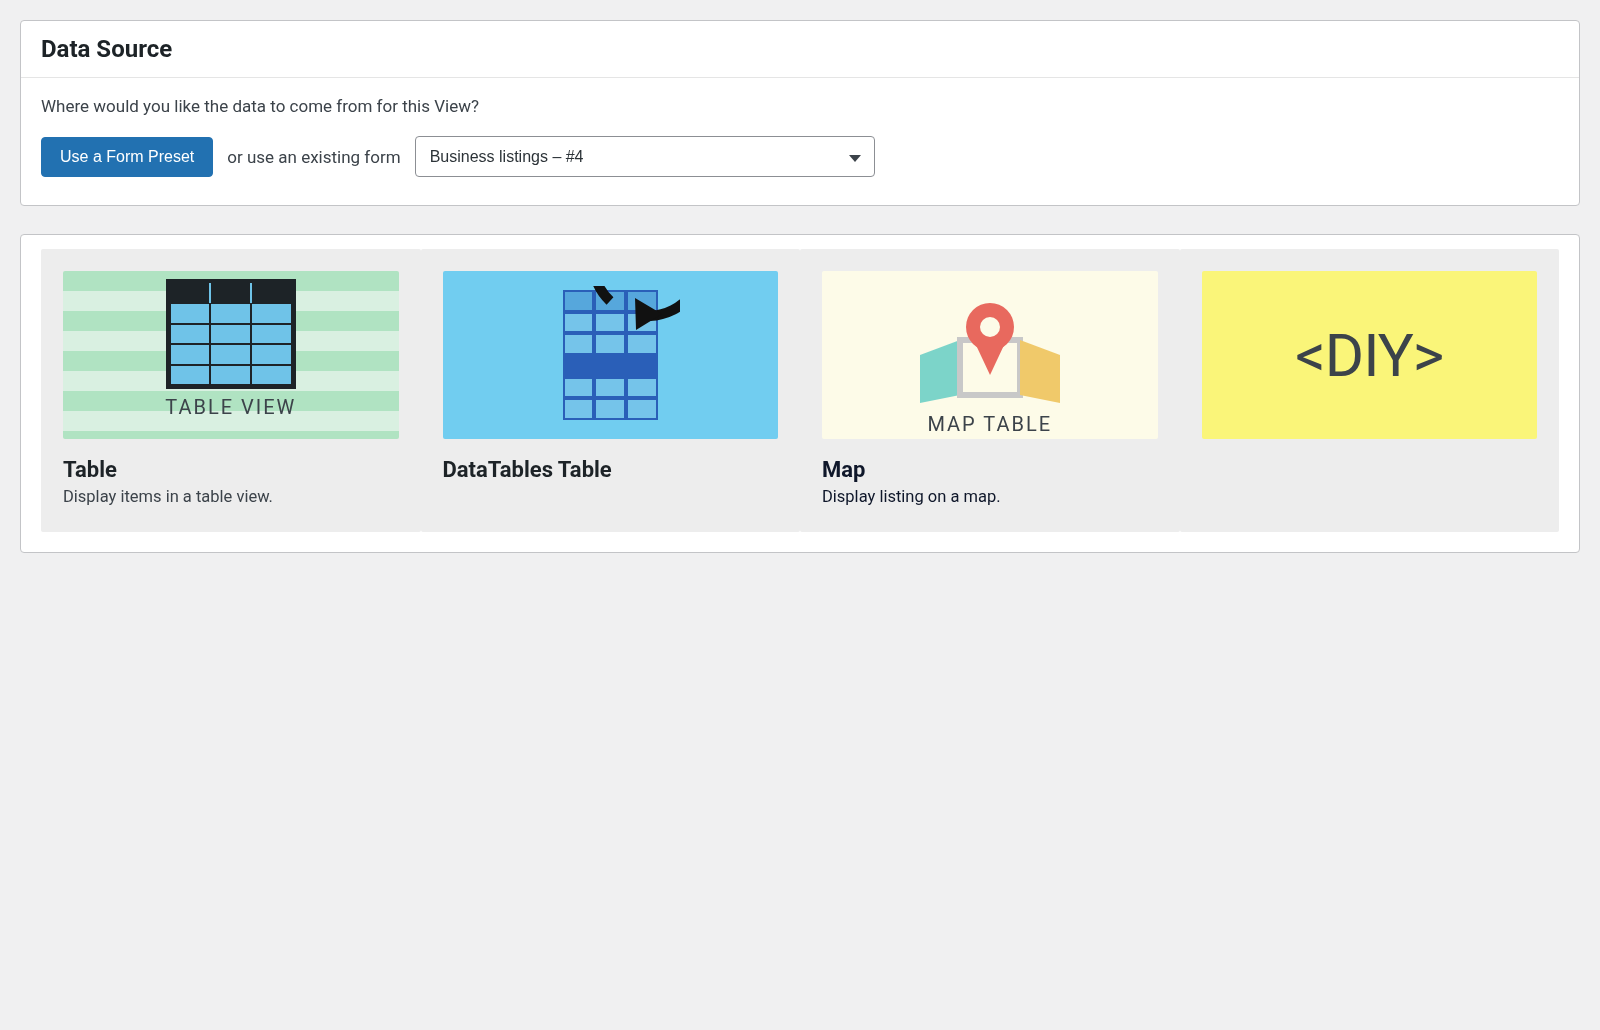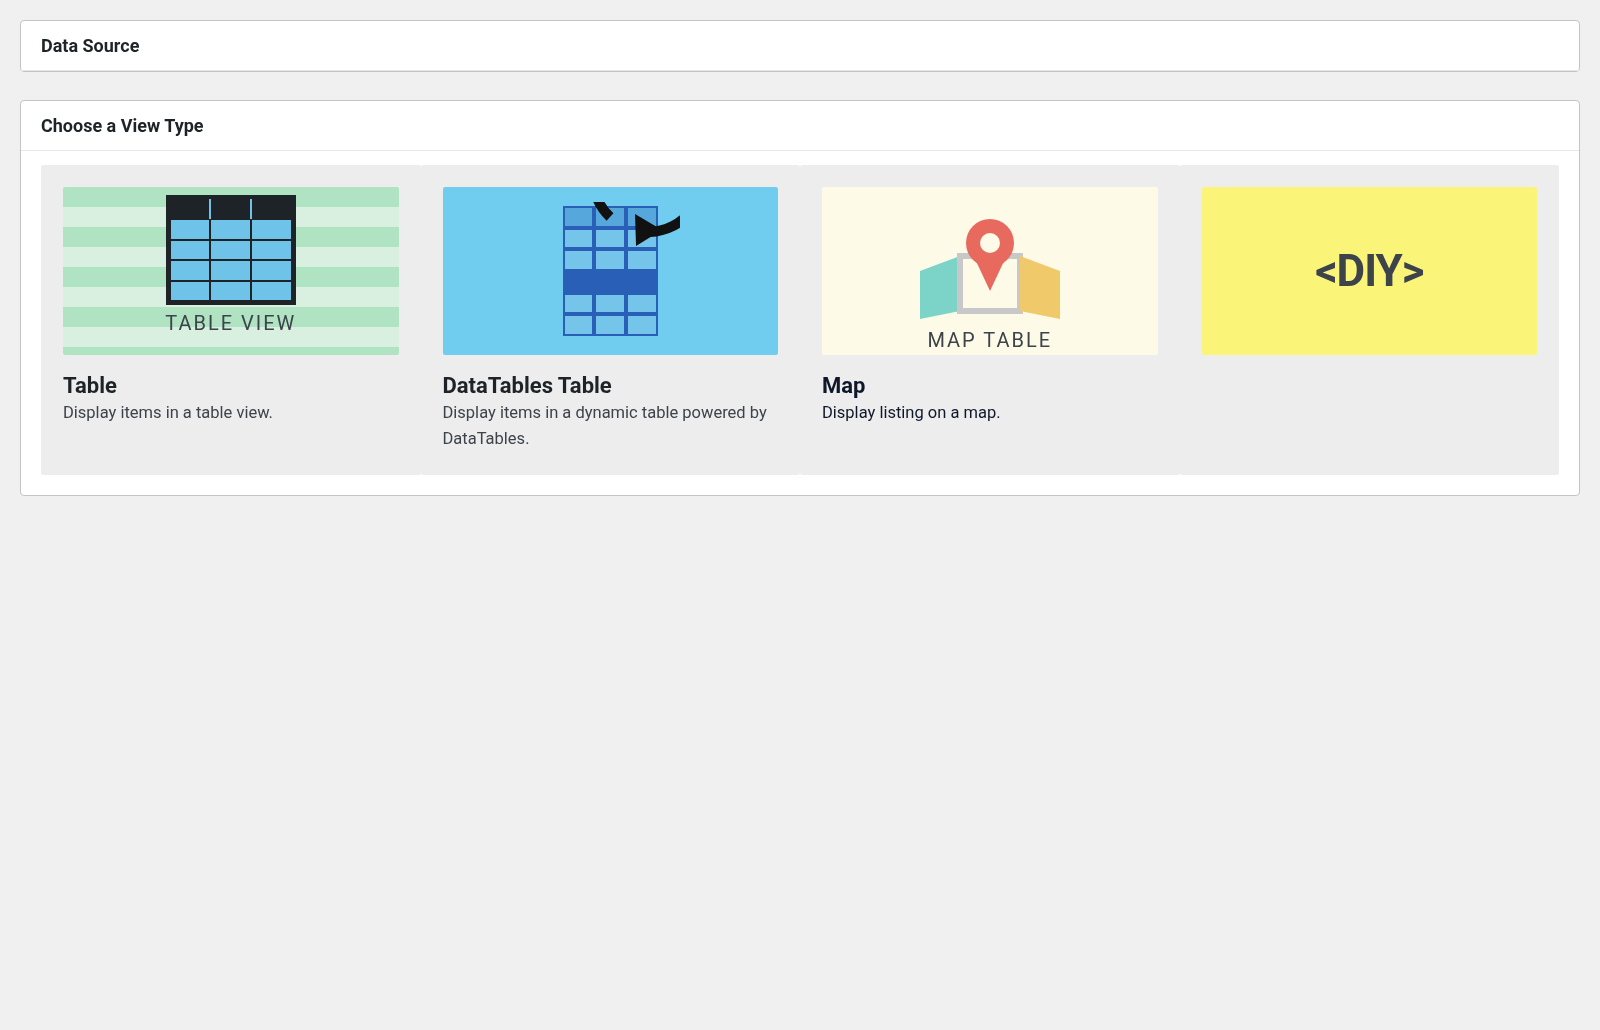--- a/index.html
+++ b/index.html
@@ -21,21 +21,21 @@
   border-radius: 4px;
   margin-bottom: 28px;
 }
 
 .panel-header {
   padding: 14px 20px;
   border-bottom: 1px solid #e5e5e5;
 }
 
 .panel-header h2 {
-  font-size: 18px;
+  font-size: 24px;
   font-weight: 700;
   color: #1d2327;
 }
 
 .panel-body {
   padding: 18px 20px 28px 20px;
 }
 
 .prompt {
   font-size: 17px;
@@ -306,40 +306,49 @@
 .thumb-map .thumb-label {
   margin-top: 2px;
 }
 
 
 .thumb-diy {
   background: #faf579;
   justify-content: center;
 }
 .diy-text {
-  font-size: 44px;
-  font-weight: 700;
+  font-size: 60px;
+  font-weight: 400;
   color: #3c434a;
   letter-spacing: -1px;
 }
 
 </style>
 </head>
 <body>
 
 <div class="panel">
   <div class="panel-header">
     <h2>Data Source</h2>
   </div>
+  <div class="panel-body">
+    <p class="prompt">Where would you like the data to come from for this View?</p>
+    <div class="row">
+      <button class="btn-primary">Use a Form Preset</button>
+      <span class="or-text">or use an existing form</span>
+      <div class="select-wrap">
+        <select class="select">
+          <option>Business listings – #4</option>
+        </select>
+      </div>
+    </div>
+  </div>
 </div>
 
 <div class="panel view-type-panel">
-  <div class="panel-header">
-    <h2>Choose a View Type</h2>
-  </div>
   <div class="panel-body">
     <div class="grid">
 
       <div class="card">
         <div class="thumb thumb-table">
           <div class="table-grid">
             <div class="table-grid-header">
                 <div></div>
                 <div></div>
                 <div></div>
@@ -387,21 +396,20 @@
             <div></div>
               <div></div>
               <div></div>
           </div>
           <svg class="dt-arrow" viewBox="0 0 140 140">
             <path d="M 70 15 A 55 55 0 1 1 110 30" fill="none" stroke="#111" stroke-width="10"></path>
             <path d="M 95 12 L 122 28 L 96 44 Z" fill="#111"></path>
           </svg>
         </div>
         <h3 class="card-title">DataTables Table</h3>
-        <p class="card-desc">Display items in a dynamic table powered by DataTables.</p>
       </div>
 
       <div class="card muted">
         <div class="thumb thumb-map">
           <svg width="200" height="125" viewBox="0 0 200 125">
 
             <path d="M 30 70 L 70 55 L 70 110 L 30 118 Z" fill="#7cd4c9"></path>
             <path d="M 70 55 L 130 55 L 130 110 L 70 110 Z" fill="none" stroke="#c8c8c8" stroke-width="6"></path>
             <path d="M 130 55 L 170 70 L 170 118 L 130 110 Z" fill="#f0c96a"></path>
 

